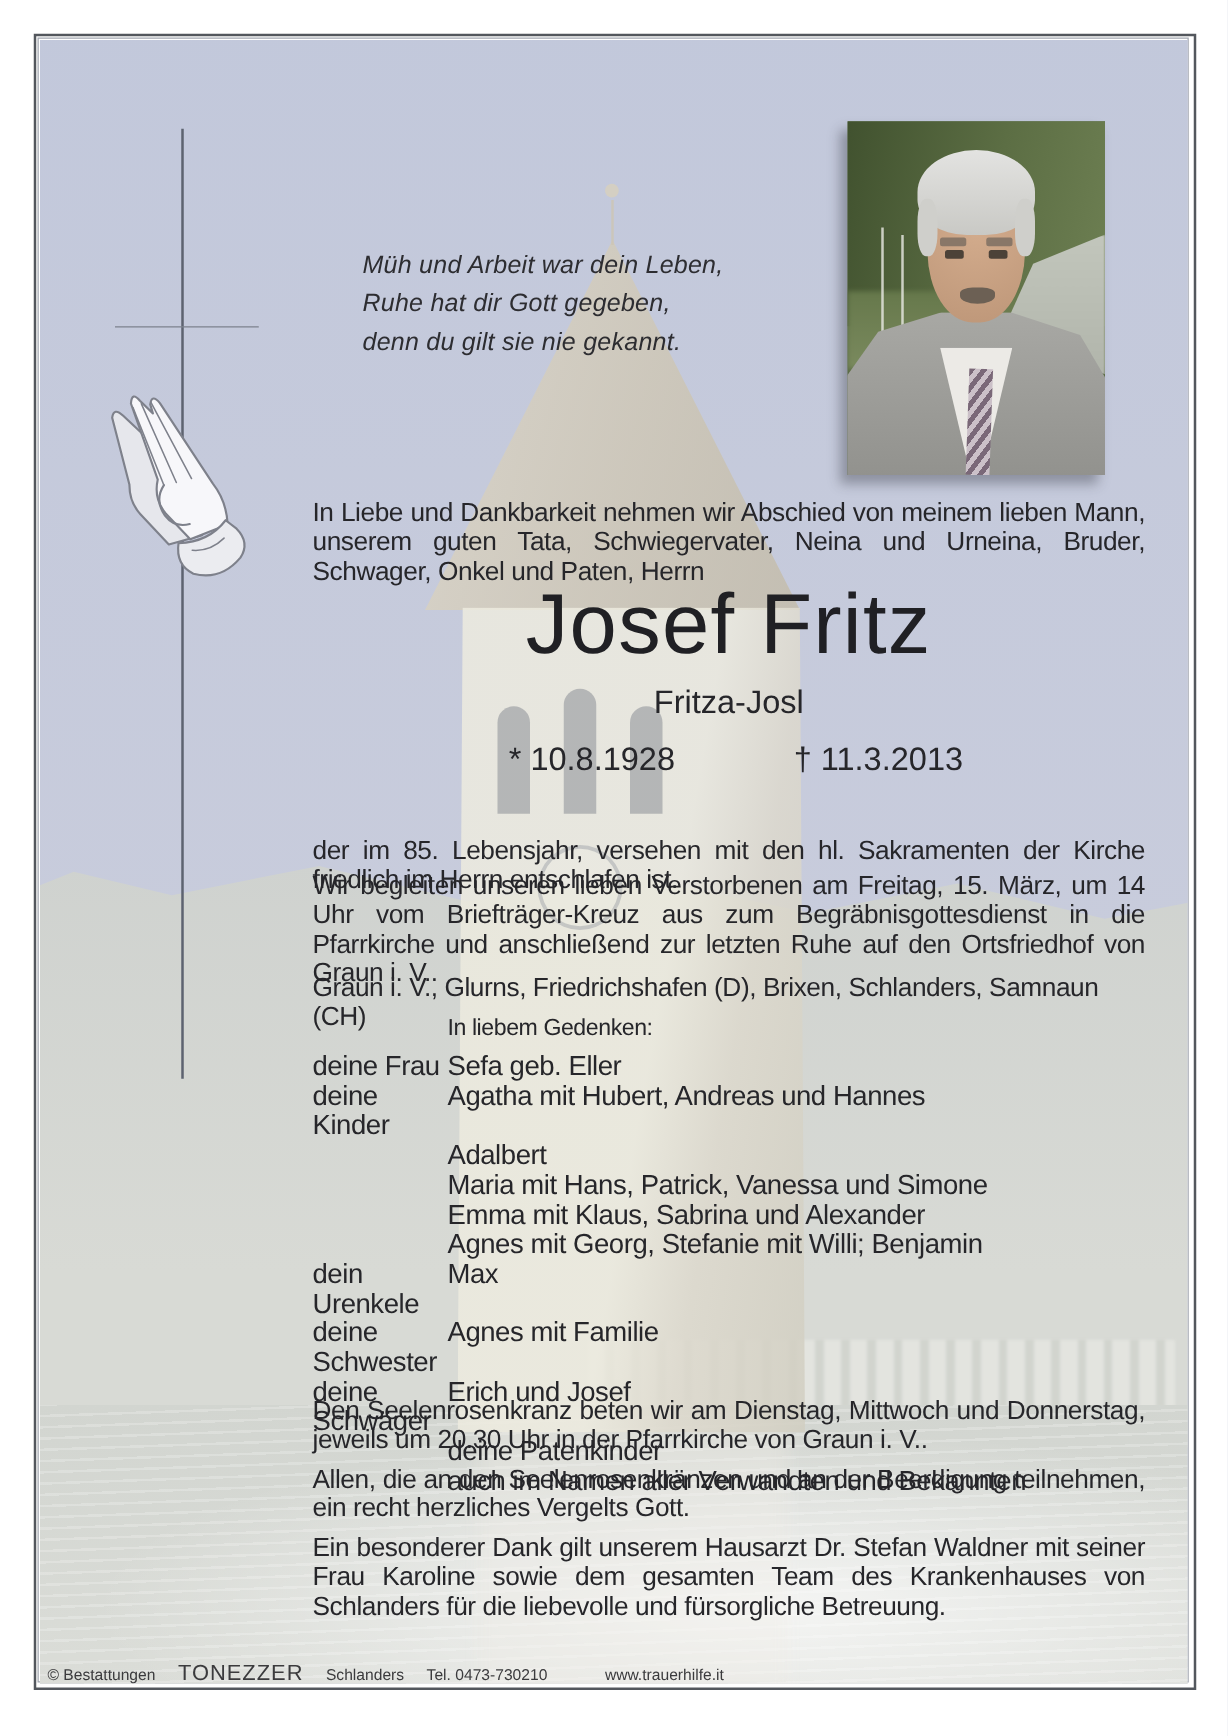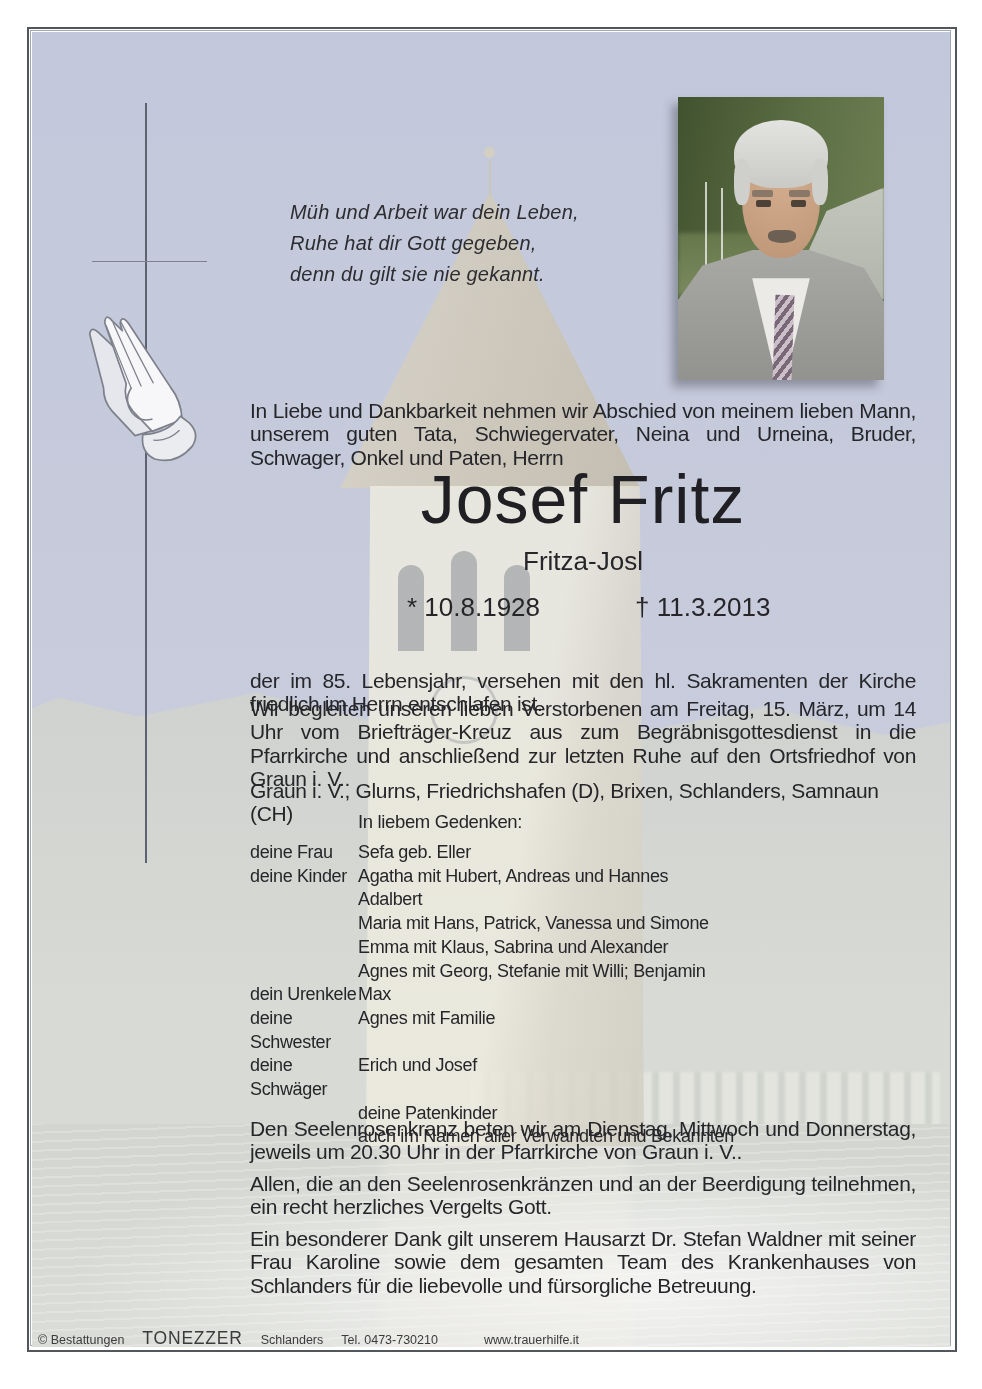--- a/index.html
+++ b/index.html
@@ -82,21 +82,21 @@
   .name{position:absolute;left:250px;top:468px;width:666px;text-align:center;font-size:68px;line-height:62px;letter-spacing:1px;color:#202024;}
   .nickname{position:absolute;left:250px;top:546px;width:666px;text-align:center;font-size:26px;line-height:30px;}
   .date{position:absolute;top:592px;font-size:26px;line-height:30px;}
   .date.birth{left:388px;margin-left:19px;}
   .date.death{left:635px;}
   .p-passing{top:641px;margin-top:28px;}
   .p-funeral{top:697px;}
   .p-places{top:779px;}
   .gedenken{position:absolute;left:358px;top:811px;font-size:18.5px;letter-spacing:-.35px;}
   .family{position:absolute;left:250px;top:841px;width:666px;display:grid;grid-template-columns:108px 1fr;
-    font-size:18px;line-height:23.7px;letter-spacing:-.35px;}
+    font-size:22px;line-height:23.7px;letter-spacing:-.35px;}
   .p-rosary{top:1117px;}
   .p-thanks{top:1172px;}
   .p-doctor{top:1227px;}
 
   .footer{position:absolute;left:38px;top:1328px;display:flex;align-items:baseline;gap:18px;color:#3b3b3d;white-space:nowrap;}
   .f-small{font-size:12.5px;}
   .f-brand{font-size:17.5px;letter-spacing:.8px;}
   .f-sep{width:10px;}
 </style>
 </head>

